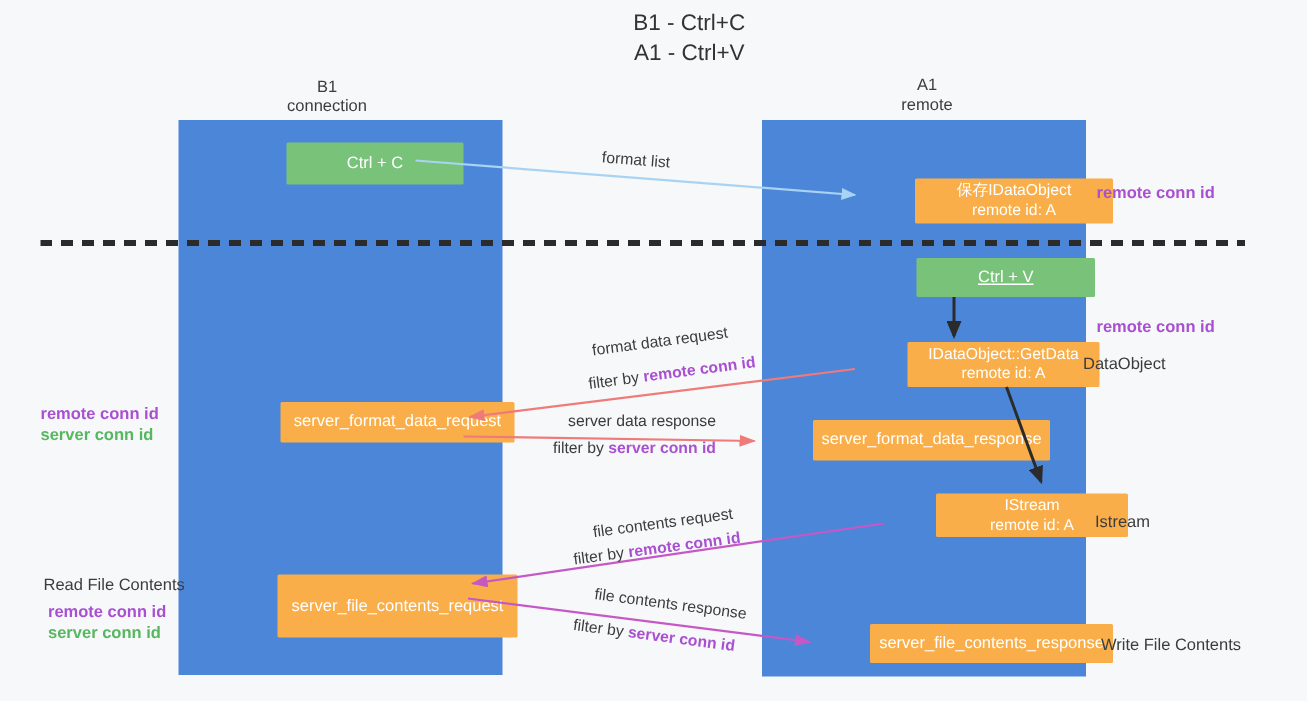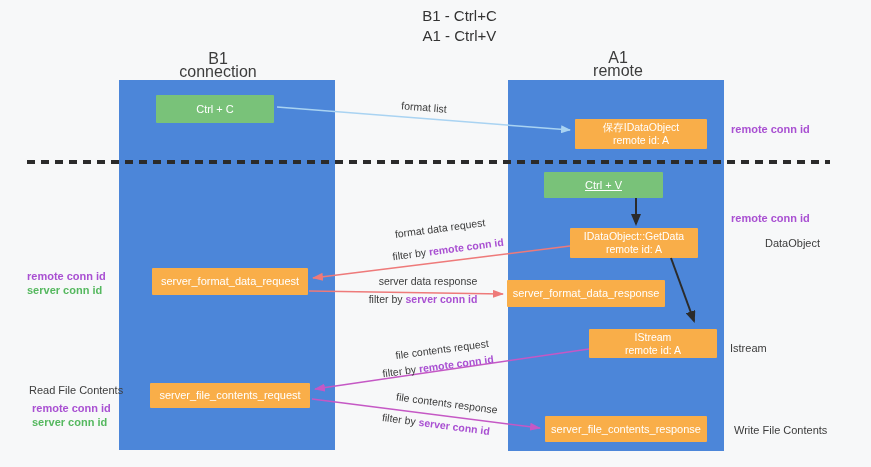--- a/index.html
+++ b/index.html
@@ -10,21 +10,21 @@
   .canvas{
     position:relative;width:871px;height:467px;overflow:hidden;
     background:var(--background,#f7f8f9);
   }
   .title{
     position:absolute;left:0;top:6px;width:871px;text-align:center;
     font-size:15px;line-height:20px;color:#333;padding-left:24px;
   }
   .lanehdr{
     position:absolute;width:120px;text-align:center;
-    font-size:16px;line-height:13px;color:var(--text_dark,#3c3c3c);
+    font-size:11px;line-height:13px;color:var(--text_dark,#3c3c3c);
   }
   .lane{
     position:absolute;top:80px;width:216px;height:370px;
     background:var(--lane_blue,#4c86d9);
   }
   .divider{
     position:absolute;left:27px;top:160px;width:803px;height:4px;
     background:repeating-linear-gradient(90deg,#2b2b2b 0 8px,transparent 8px 14px);
   }
   svg.arrows{position:absolute;left:0;top:0;z-index:4;pointer-events:none;}
@@ -32,21 +32,21 @@
   .sSalmon{stroke:var(--arrow_salmon,#ee7a7a);stroke-width:1.5;}
   .sMagenta{stroke:var(--arrow_magenta,#c558c5);stroke-width:1.5;}
   .sBlack{stroke:var(--arrow_black,#2b2b2b);stroke-width:2;}
   .fBlue{fill:var(--arrow_blue,#a9d3f2);}
   .fSalmon{fill:var(--arrow_salmon,#ee7a7a);}
   .fMagenta{fill:var(--arrow_magenta,#c558c5);}
   .fBlack{fill:var(--arrow_black,#2b2b2b);}
   .box{
     position:absolute;z-index:3;display:flex;flex-direction:column;
     align-items:center;justify-content:center;color:#fff;text-align:center;
-    font-size:11px;line-height:13px;border-radius:1px;
+    font-size:11px;line-height:13px;border-radius:1px;margin-left:35px;
   }
   .box.two{font-size:10.5px;line-height:13px;}
   .box.orange{background:var(--box_orange,#f9ae49);}
   .box.green{background:var(--box_green,#79c279);}
   .slbl{
     position:absolute;z-index:5;font-size:11px;white-space:nowrap;
     color:var(--text_dark,#3c3c3c);
   }
   .albl{
     position:absolute;z-index:5;font-size:10.5px;white-space:nowrap;
@@ -106,21 +106,21 @@
 
   <div class="box green" style="left:156px;top:95px;width:118px;height:28px;">
     <div>Ctrl + C</div>
   </div>
 
   <div class="box orange two" style="left:575px;top:119px;width:132px;height:30px;">
     <div>保存IDataObject</div>
     <div>remote id: A</div>
   </div>
 
-  <div class="box green" style="left:544px;top:172px;width:119px;height:26px;text-decoration:underline;">
+  <div class="box green" style="left:576px;top:172px;width:119px;height:26px;text-decoration:underline;">
     <div>Ctrl + V</div>
   </div>
 
   <div class="box orange two" style="left:570px;top:228px;width:128px;height:30px;">
     <div>IDataObject::GetData</div>
     <div>remote id: A</div>
   </div>
 
   <div class="box orange" style="left:152px;top:268px;width:156px;height:27px;">
     <div>server_format_data_request</div>
@@ -128,21 +128,21 @@
 
   <div class="box orange" style="left:507px;top:280px;width:158px;height:27px;">
     <div>server_format_data_response</div>
   </div>
 
   <div class="box orange two" style="left:589px;top:329px;width:128px;height:29px;">
     <div>IStream</div>
     <div>remote id: A</div>
   </div>
 
-  <div class="box orange" style="left:150px;top:383px;width:160px;height:25px;">
+  <div class="box orange" style="left:150px;top:383px;width:160px;height:42px;">
     <div>server_file_contents_request</div>
   </div>
 
   <div class="box orange" style="left:545px;top:416px;width:162px;height:26px;">
     <div>server_file_contents_response</div>
   </div>
 
   <div class="albl" style="left:424px;top:107px;transform:translate(-50%,-50%) rotate(4.5deg);">format list</div>
 
   <div class="albl" style="left:440px;top:228px;transform:translate(-50%,-50%) rotate(-7.5deg);">format data request</div>
@@ -160,21 +160,21 @@
     <span class="fb">filter by</span><span class="purple">remote conn id</span>
   </div>
 
   <div class="albl" style="left:447px;top:403px;transform:translate(-50%,-50%) rotate(7.5deg);">file contents response</div>
   <div class="albl" style="left:436px;top:424px;transform:translate(-50%,-50%) rotate(7.5deg);">
     <span class="fb">filter by</span><span class="purple">server conn id</span>
   </div>
 
   <div class="slbl purple" style="left:731px;top:123px;">remote conn id</div>
   <div class="slbl purple" style="left:731px;top:212px;">remote conn id</div>
-  <div class="slbl" style="left:765px;top:237px;">DataObject</div>
+  <div class="slbl" style="left:722px;top:237px;">DataObject</div>
   <div class="slbl" style="left:730px;top:342px;">Istream</div>
   <div class="slbl" style="left:734px;top:424px;text-align:center;">Write File Contents</div>
 
   <div class="slbl purple" style="left:27px;top:270px;">remote conn id</div>
   <div class="slbl greentxt" style="left:27px;top:284px;">server conn id</div>
   <div class="slbl" style="left:29px;top:384px;">Read File Contents</div>
   <div class="slbl purple" style="left:32px;top:402px;">remote conn id</div>
   <div class="slbl greentxt" style="left:32px;top:416px;">server conn id</div>
 
 </div>

